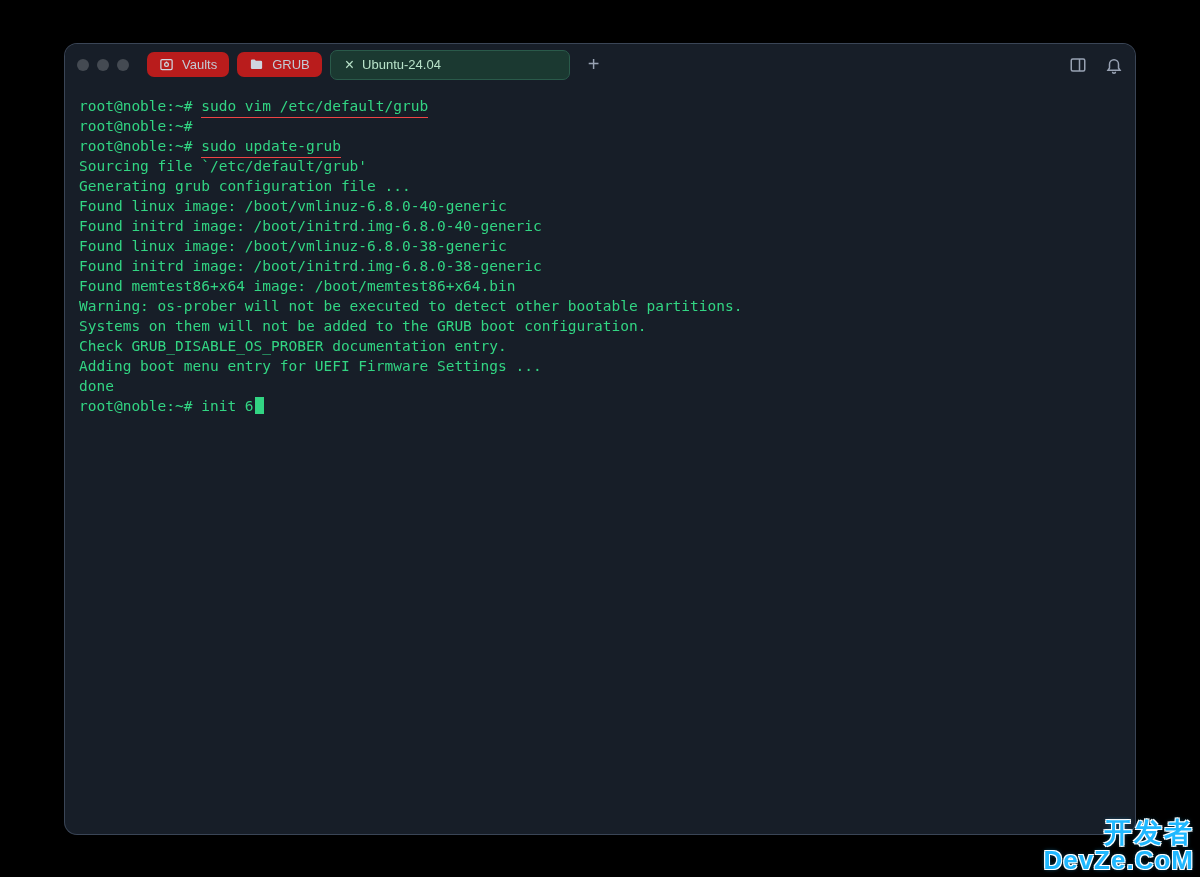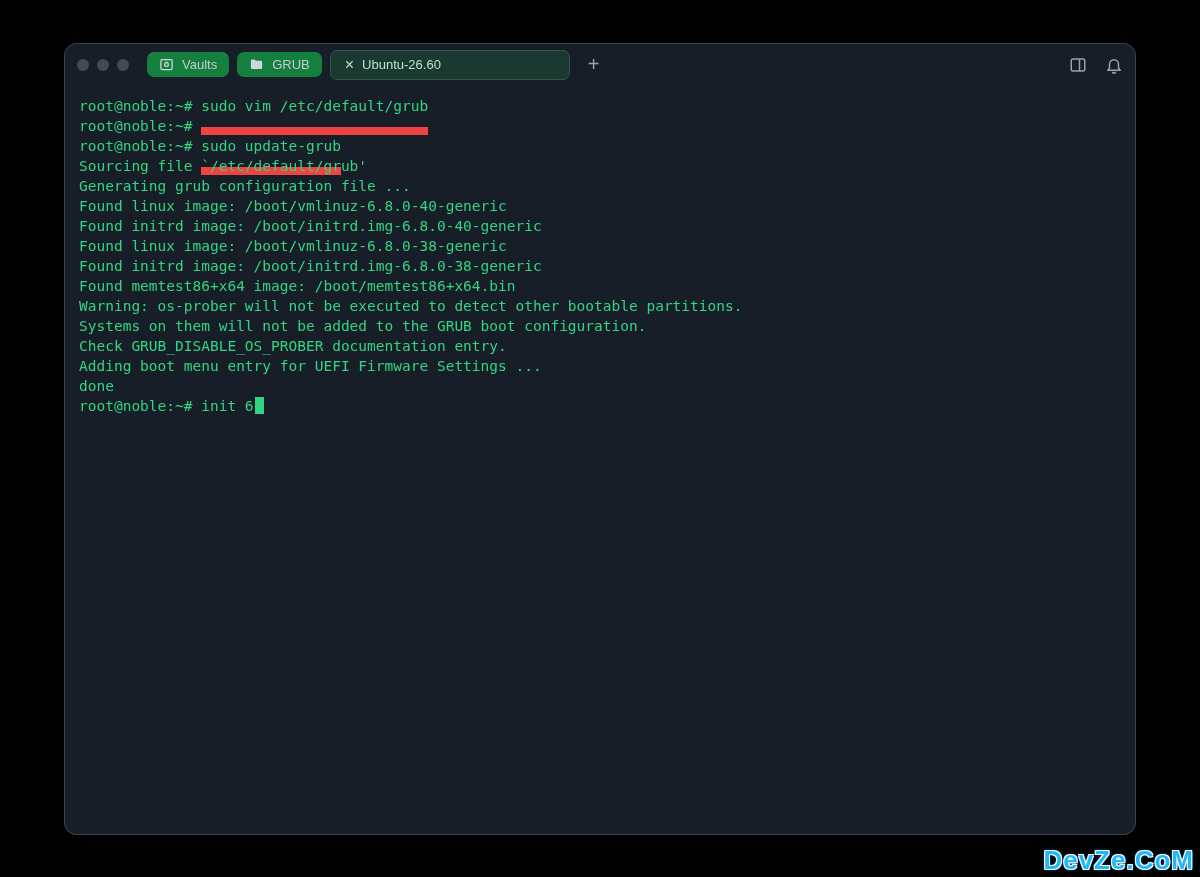--- a/index.html
+++ b/index.html
@@ -45,21 +45,21 @@
   .pill {
     display: flex;
     align-items: center;
     gap: 8px;
     padding: 5px 12px;
     border-radius: 7px;
     font-size: 13px;
     color: #c3cad5;
     cursor: pointer;
   }
-  .pill.gray { background: #15803d; }
+  .pill.gray { background: #b91c1c; }
   .pill.green {
     background: #1b3931;
     color: #b8e2c9;
     border: 1px solid #2a5a4a;
     padding: 5px 14px;
     min-width: 240px;
   }
   .pill .icon { color: #cfd6e0; display:inline-flex; }
   .add-tab {
     color: #98a2b3;
@@ -79,22 +79,22 @@
     padding: 10px 14px;
     font-family: "SF Mono", Menlo, Consolas, monospace;
     font-size: 14.5px;
     line-height: 20px;
     color: #32d583;
     white-space: pre;
     overflow: hidden;
   }
   .line { display: block; }
   .underlined {
-    border-bottom: 8px solid #ef4444;
-    padding-bottom: 13px;
+    border-bottom: 1px solid #ef4444;
+    padding-bottom: 3px;
   }
   .cursor {
     display: inline-block;
     width: 9px;
     height: 17px;
     background: #32d583;
     vertical-align: text-bottom;
     margin-left: 1px;
   }
   .watermark {
@@ -144,21 +144,21 @@
       <span class="icon">
         <svg width="15" height="15" viewBox="0 0 24 24" fill="currentColor">
           <path d="M3 6a2 2 0 0 1 2-2h4l2 2h8a2 2 0 0 1 2 2v9a2 2 0 0 1-2 2H5a2 2 0 0 1-2-2V6z"></path>
         </svg>
       </span>
       <span>GRUB</span>
     </div>
 
     <div class="pill green">
       <span style="font-size:16px;">×</span>
-      <span>Ubuntu-26.60</span>
+      <span>Ubuntu-24.04</span>
     </div>
 
     <div class="add-tab">+</div>
 
     <div class="right-icons">
       <span>
         <svg width="18" height="18" viewBox="0 0 24 24" fill="none" stroke="currentColor" stroke-width="2">
           <rect x="3" y="4" width="18" height="16" rx="2"></rect>
             <line x1="14" y1="4" x2="14" y2="20"></line>
         </svg>
@@ -169,14 +169,15 @@
             <path d="M10 21a2 2 0 0 0 4 0"></path>
         </svg>
       </span>
     </div>
   </div>
 
   <div class="terminal-body" id="term"><span class="line"><span>root@noble:~# </span><span class="underlined">sudo vim /etc/default/grub</span></span><span class="line">root@noble:~# </span><span class="line"><span>root@noble:~# </span><span class="underlined">sudo update-grub</span></span><span class="line">Sourcing file `/etc/default/grub'</span><span class="line">Generating grub configuration file ...</span><span class="line">Found linux image: /boot/vmlinuz-6.8.0-40-generic</span><span class="line">Found initrd image: /boot/initrd.img-6.8.0-40-generic</span><span class="line">Found linux image: /boot/vmlinuz-6.8.0-38-generic</span><span class="line">Found initrd image: /boot/initrd.img-6.8.0-38-generic</span><span class="line">Found memtest86+x64 image: /boot/memtest86+x64.bin</span><span class="line">Warning: os-prober will not be executed to detect other bootable partitions.</span><span class="line">Systems on them will not be added to the GRUB boot configuration.</span><span class="line">Check GRUB_DISABLE_OS_PROBER documentation entry.</span><span class="line">Adding boot menu entry for UEFI Firmware Settings ...</span><span class="line">done</span><span class="line"><span>root@noble:~# init 6</span><span class="cursor"></span></span></div>
 </div>
 
 <div class="watermark">
+  <div class="l1 glow">开发者</div>
   <div class="l2 glow">DevZe.CoM</div>
 </div>
 
 </body></html>

